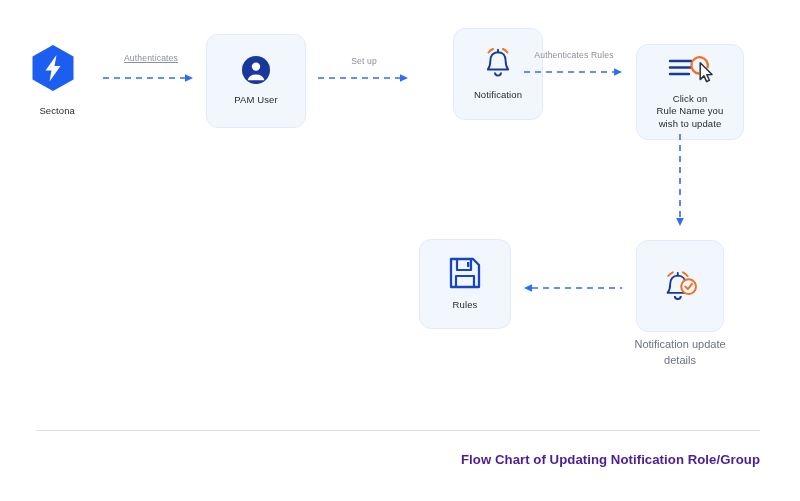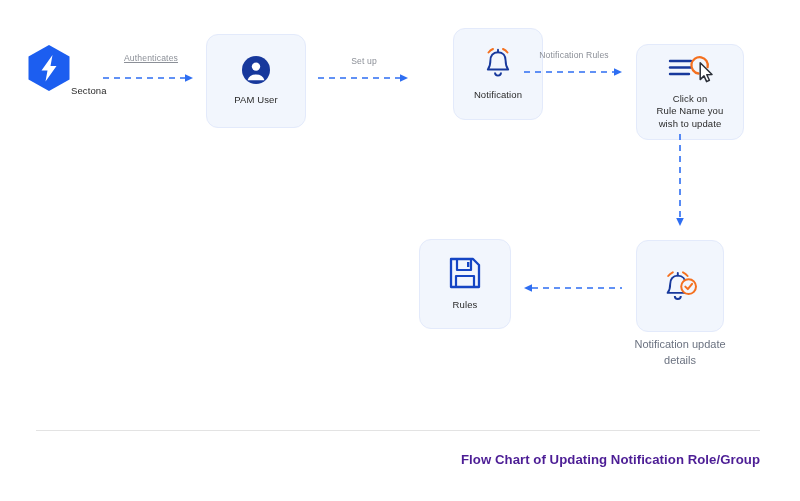--- a/index.html
+++ b/index.html
@@ -49,21 +49,21 @@
     color: #2b2b2b;
     text-align: center;
     line-height: 1.28;
     letter-spacing: .1px;
     white-space: pre-line;
   }
 
   
   .logo-block {
     display: flex;
-    flex-direction: row;
+    flex-direction: column;
     align-items: flex-end;
   }
   .logo-caption {
     margin-top: 9px;
     font-size: 9.5px;
     color: #2b2b2b;
     letter-spacing: .1px;
   }
 
   
@@ -165,21 +165,21 @@
     </span>
     <span class="card-label">Notification</span>
   </div>
 
   <div class="conn" style="left:524px; top:64px; width:100px; height:12px;">
     <svg width="100" height="12" viewBox="0 0 100 12">
       <line x1="0" y1="6" x2="90" y2="6" stroke="#2e6ef2" stroke-width="1.6" stroke-dasharray="6 5"></line>
       <path d="M90 2.2 L98 6 L90 9.8 Z" fill="#2e6ef2"></path>
     </svg>
   </div>
-  <div class="conn-label" style="left:524px; top:49px; width:100px; text-align:center;">Notification Rules</div>
+  <div class="conn-label" style="left:524px; top:49px; width:100px; text-align:center;">Authenticates Rules</div>
 
   <div class="node card" style="left:636px; top:44px; width:108px; height:96px;">
     <span class="card-icon">
       <svg width="46" height="30" viewBox="0 0 46 30">
         <line x1="3" y1="7" x2="24" y2="7" stroke="#17389c" stroke-width="2.4" stroke-linecap="round"></line>
         <line x1="3" y1="13.5" x2="24" y2="13.5" stroke="#17389c" stroke-width="2.4" stroke-linecap="round"></line>
         <line x1="3" y1="20" x2="22" y2="20" stroke="#17389c" stroke-width="2.4" stroke-linecap="round"></line>
         <path d="M31.5 19.5 A8.2 8.2 0 1 1 40.6 13.2" stroke="#f4701f" stroke-width="2.3" fill="none" stroke-linecap="round"></path>
         <path d="M33.2 8.8 L33.2 25.6 L37.0 21.9 L39.6 27.6 L42.4 26.3 L39.8 20.8 L45.0 20.5 Z" fill="#ffffff" stroke="#2b2f38" stroke-width="1.5" stroke-linejoin="round"></path>
       </svg>

